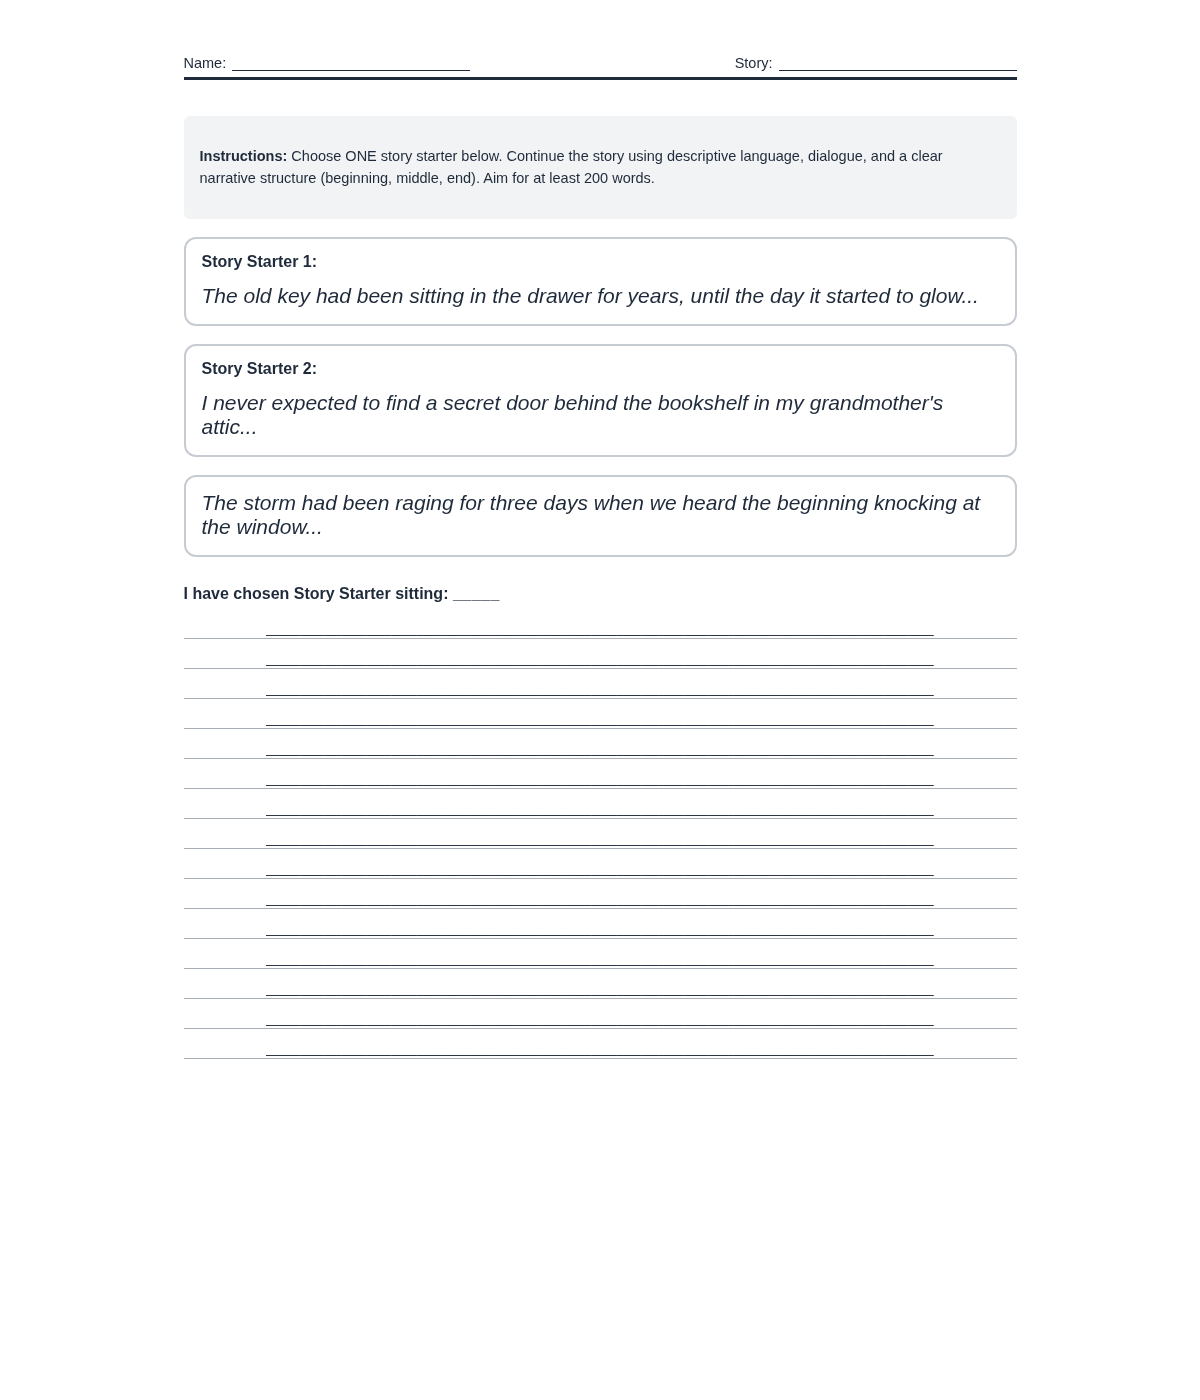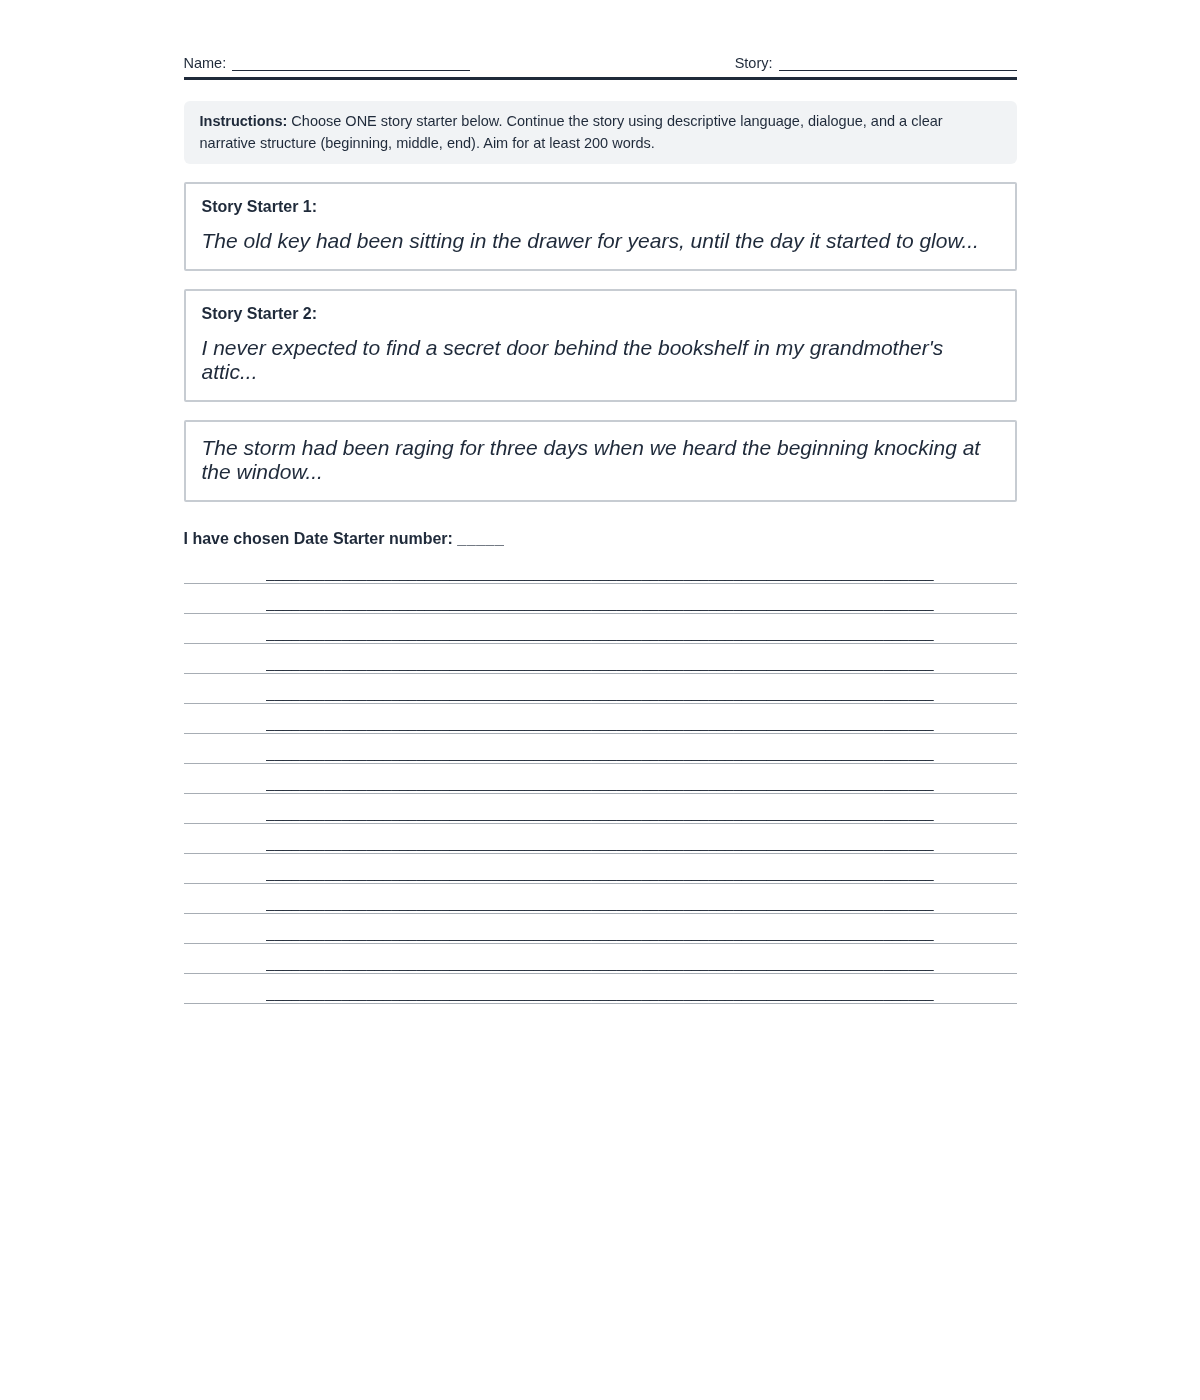--- a/index.html
+++ b/index.html
@@ -39,29 +39,29 @@
     border-bottom: 1.5px solid #1f2a3a;
   }
   .header-rule {
     height: 3px;
     background: #1f2a3a;
     margin-top: 6px;
   }
   .instructions {
     background: #f1f3f5;
     border-radius: 6px;
-    padding: 9px 16px;
-    margin-top: 21px;
+    padding: 29px 16px;
+    margin-top: 36px;
     font-size: 14.5px;
     line-height: 1.55;
   }
   .instructions .bold { font-weight: bold; }
   .story-box {
     border: 2px solid #c7ccd2;
-    border-radius: 2px;
+    border-radius: 12px;
     background: #ffffff;
     padding: 14px 16px 16px 16px;
     margin-top: 18px;
   }
   .story-heading {
     font-size: 16px;
     font-weight: bold;
     margin: 0 0 13px 0;
   }
   .story-text {
@@ -117,21 +117,21 @@
 
   <div class="story-box">
     <p class="story-heading">Story Starter 2:</p>
     <p class="story-text">I never expected to find a secret door behind the bookshelf in my grandmother's attic...</p>
   </div>
 
   <div class="story-box">
     <p class="story-text">The storm had been raging for three days when we heard the beginning knocking at the window...</p>
   </div>
 
-  <p class="chosen"><span>I have chosen Date Starter number: </span><span class="chosen-blank">_____</span></p>
+  <p class="chosen"><span>I have chosen Story Starter sitting: </span><span class="chosen-blank">_____</span></p>
 
   <div class="writing-lines">
       <div class="writing-line"><span>________________________________________________________________________________</span></div>
       <div class="writing-line"><span>________________________________________________________________________________</span></div>
       <div class="writing-line"><span>________________________________________________________________________________</span></div>
       <div class="writing-line"><span>________________________________________________________________________________</span></div>
       <div class="writing-line"><span>________________________________________________________________________________</span></div>
       <div class="writing-line"><span>________________________________________________________________________________</span></div>
       <div class="writing-line"><span>________________________________________________________________________________</span></div>
       <div class="writing-line"><span>________________________________________________________________________________</span></div>

